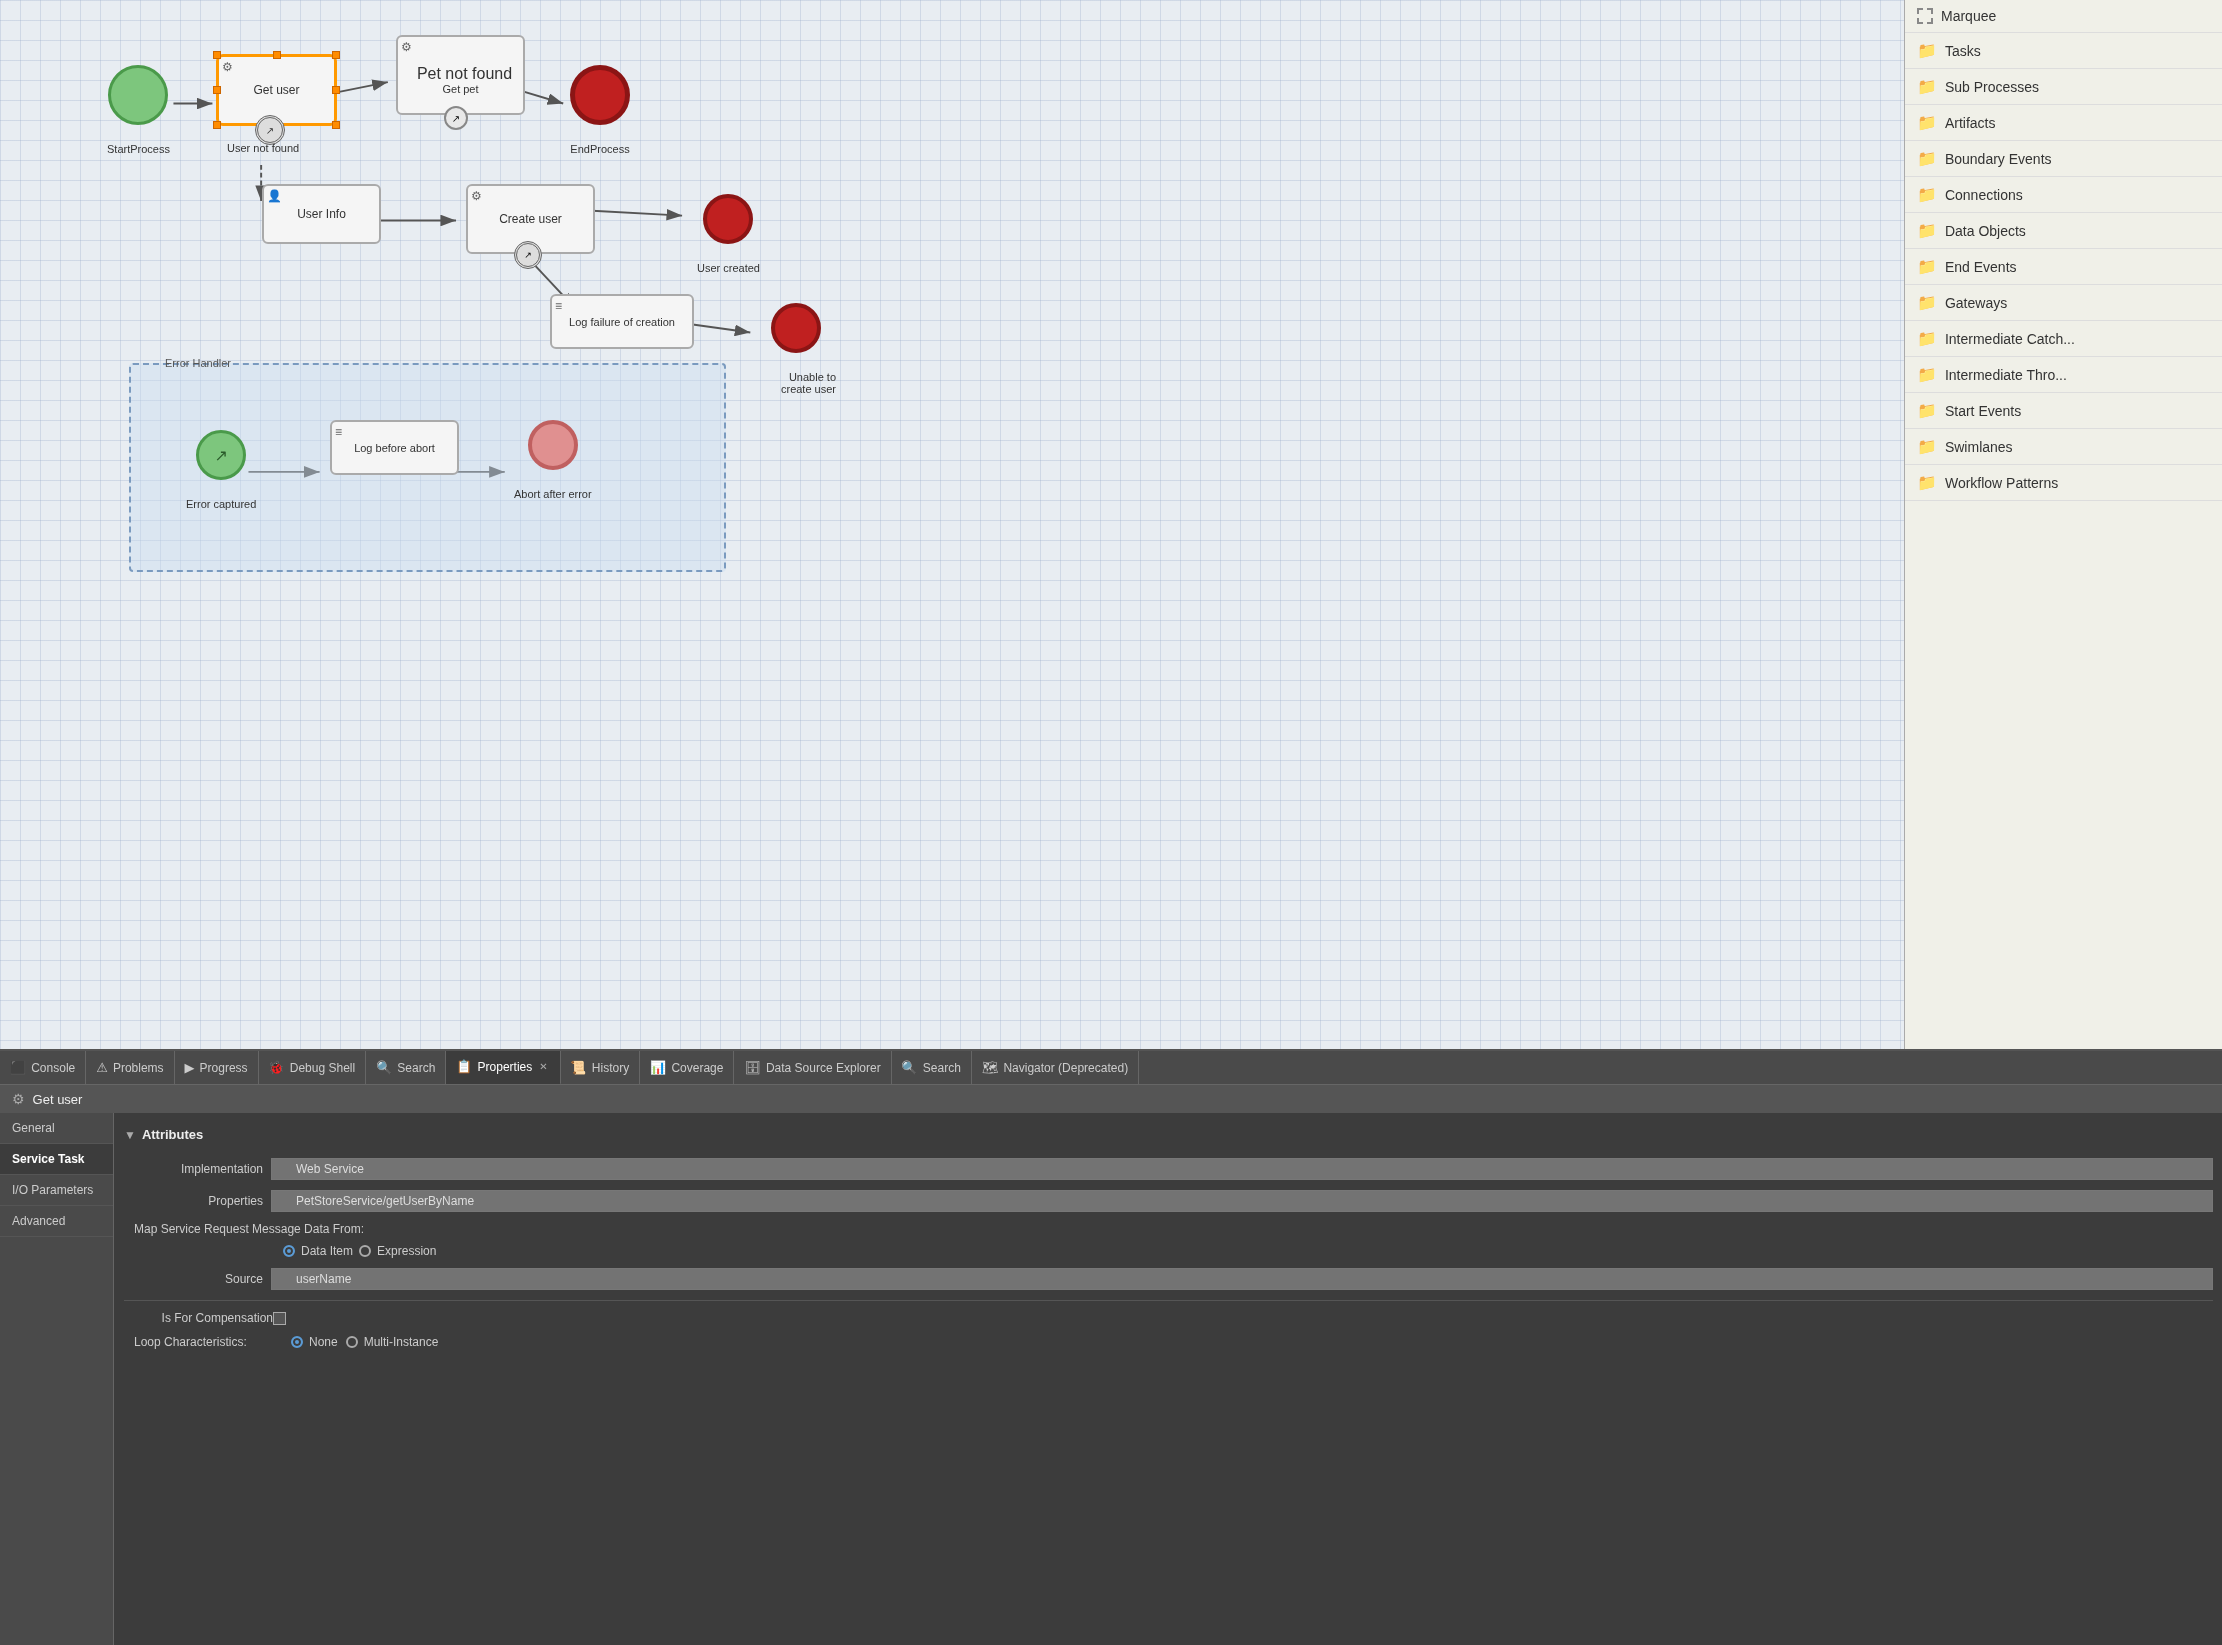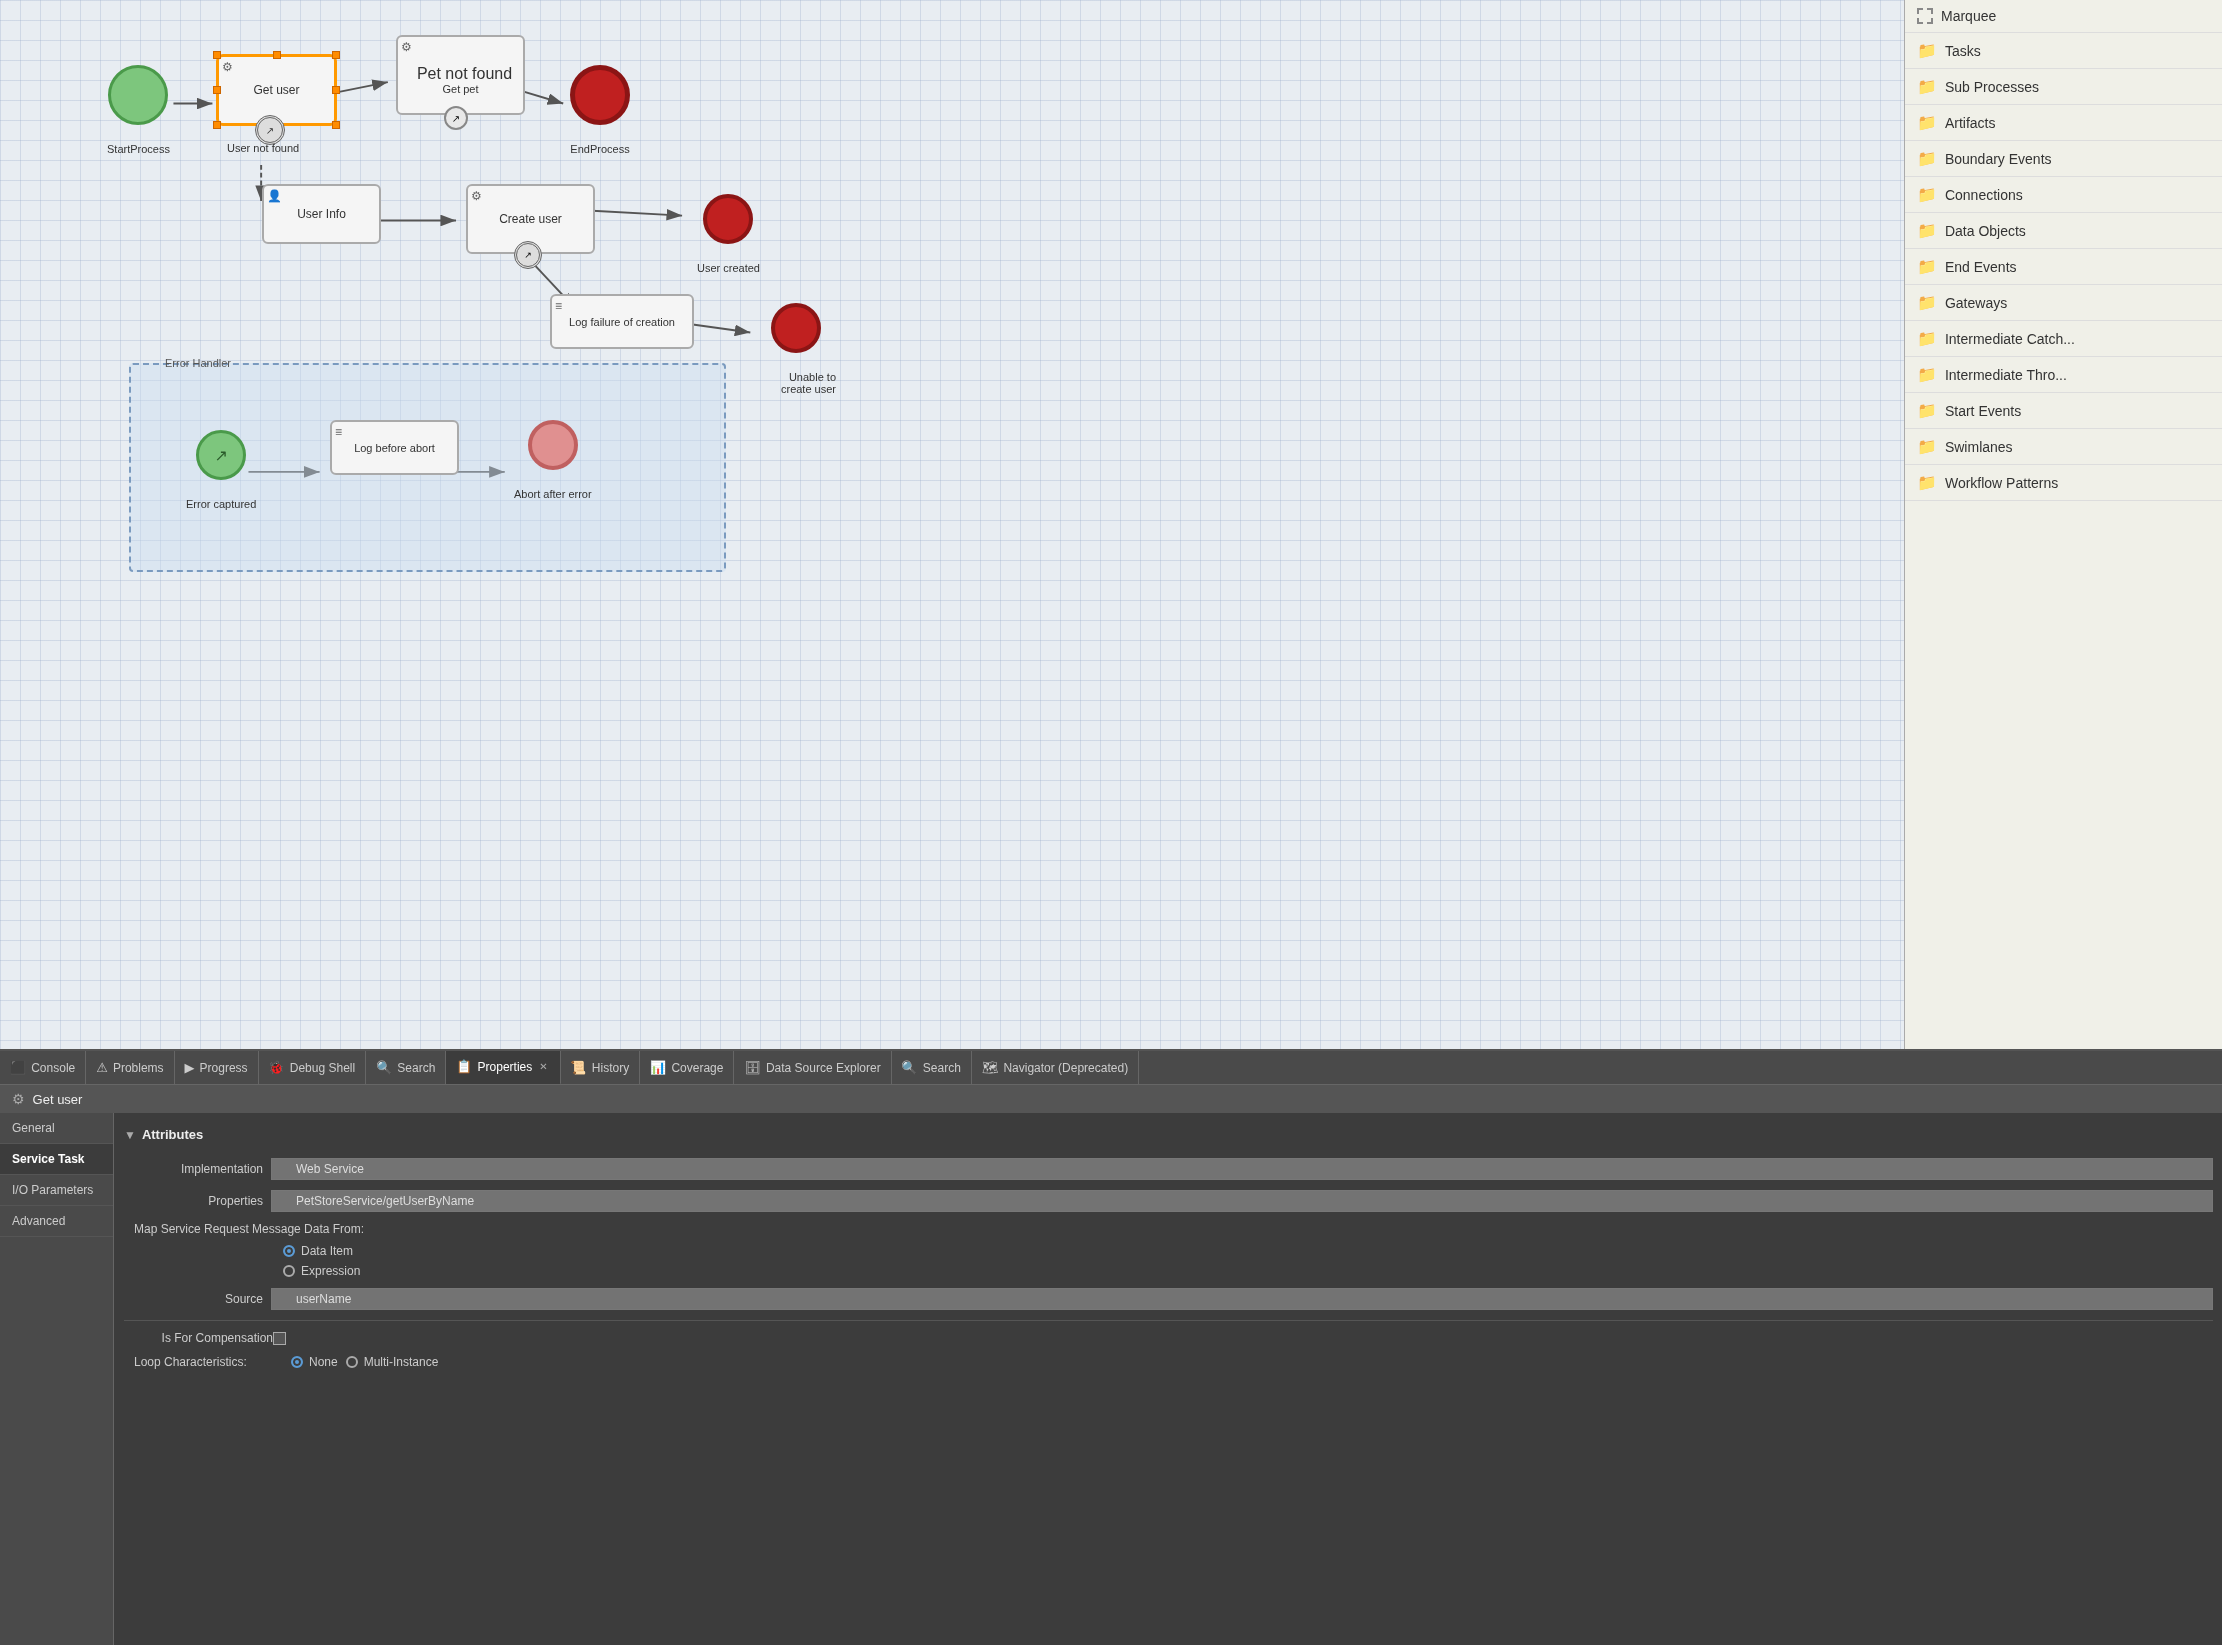--- a/index.html
+++ b/index.html
@@ -173,21 +173,21 @@
 
     .map-label {
       color: #ccc;
       font-size: 12px;
       margin-bottom: 8px;
       margin-left: 10px;
     }
 
     .radio-group {
       display: flex;
-      flex-direction: column;
+      flex-direction: row;
       gap: 6px;
       margin-left: 159px;
       margin-bottom: 10px;
     }
     .radio-item {
       display: flex;
       align-items: center;
       gap: 6px;
       color: #ccc;
       font-size: 12px;

